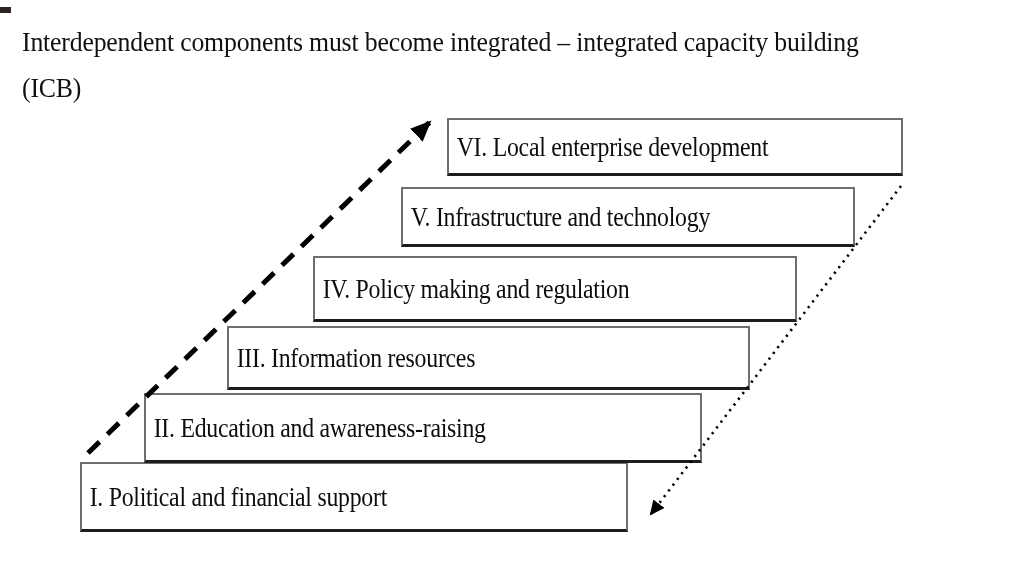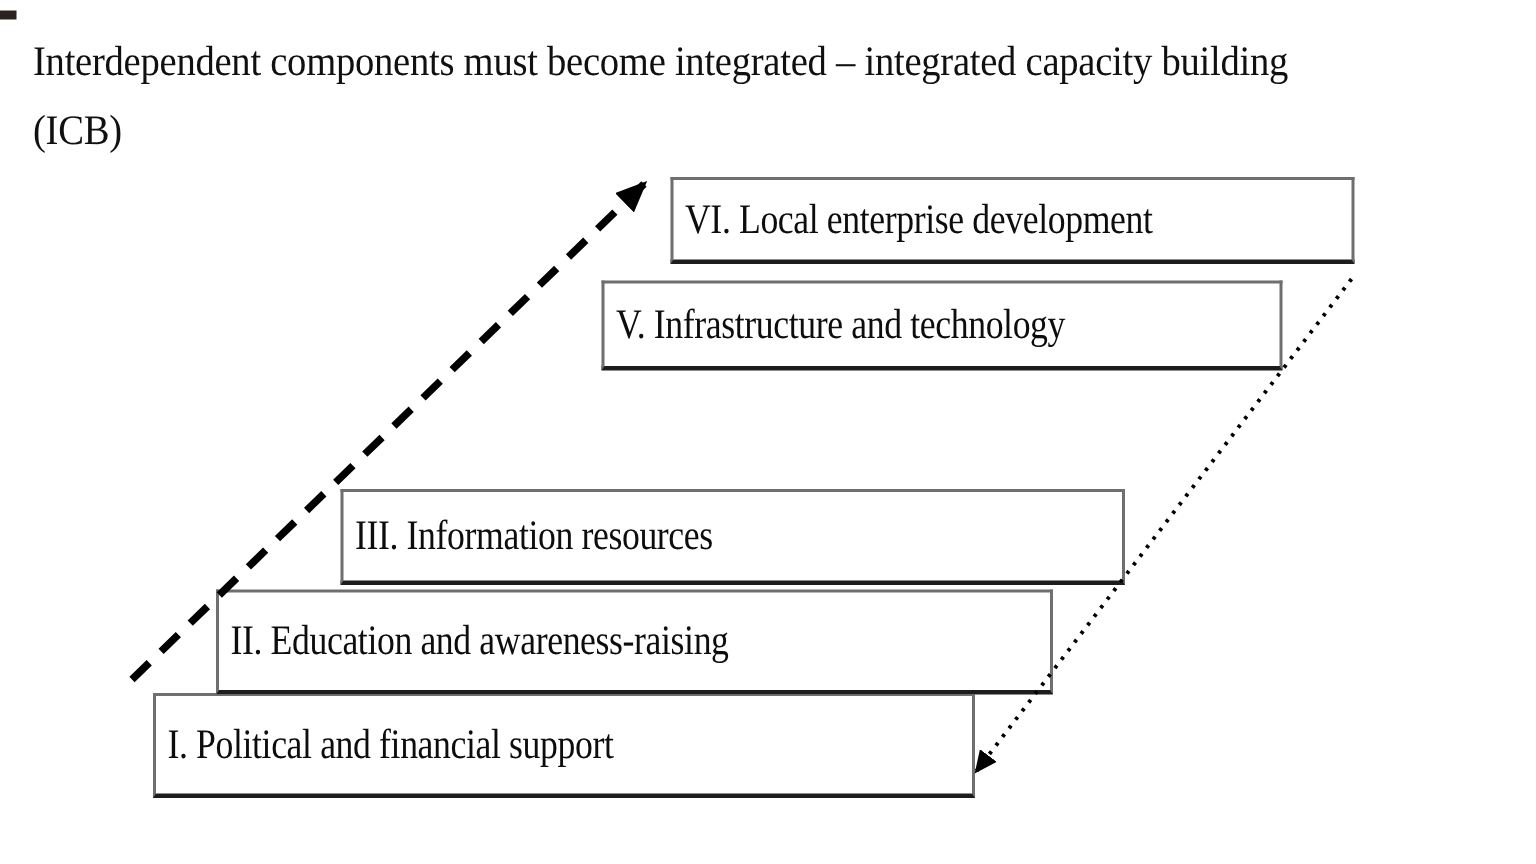--- a/index.html
+++ b/index.html
@@ -53,21 +53,21 @@
     letter-spacing: -0.3px;
     padding-left: 9px;
     transform: scaleX(0.85);
     transform-origin: left center;
   }
   .step-6 { left: 447px; top: 118px; width: 456px; height: 58px; z-index: 6; }
   .step-5 { left: 391px; top: 187px; width: 454px; height: 60px; z-index: 5; margin-left: 10px; }
   .step-4 { left: 313px; top: 256px; width: 484px; height: 66px; z-index: 4; }
   .step-3 { left: 227px; top: 326px; width: 523px; height: 64px; z-index: 3; }
   .step-2 { left: 144px; top: 393px; width: 558px; height: 70px; z-index: 2; }
-  .step-1 { left: 102px;  top: 462px; width: 548px; height: 70px; z-index: 1; }
+  .step-1 { left: 80px;  top: 462px; width: 548px; height: 70px; z-index: 1; }
 
   .arrows {
     position: absolute;
     left: 0;
     top: 0;
     z-index: 7;
     pointer-events: none;
   }
 </style>
 </head>
@@ -78,20 +78,23 @@
   <div class="corner-mark"></div>
 
   <div class="title-line title-line-1">Interdependent components must become integrated – integrated capacity building</div>
   <div class="title-line title-line-2">(ICB)</div>
 
   <div class="step step-6">
     <span class="lbl">VI. Local enterprise development</span>
   </div>
   <div class="step step-5">
     <span class="lbl">V. Infrastructure and technology</span>
+  </div>
+  <div class="step step-4">
+    <span class="lbl">IV. Policy making and regulation</span>
   </div>
   <div class="step step-2">
     <span class="lbl">II. Education and awareness-raising</span>
   </div>
   <div class="step step-3">
     <span class="lbl">III. Information resources</span>
   </div>
   <div class="step step-1">
     <span class="lbl">I. Political and financial support</span>
   </div>

